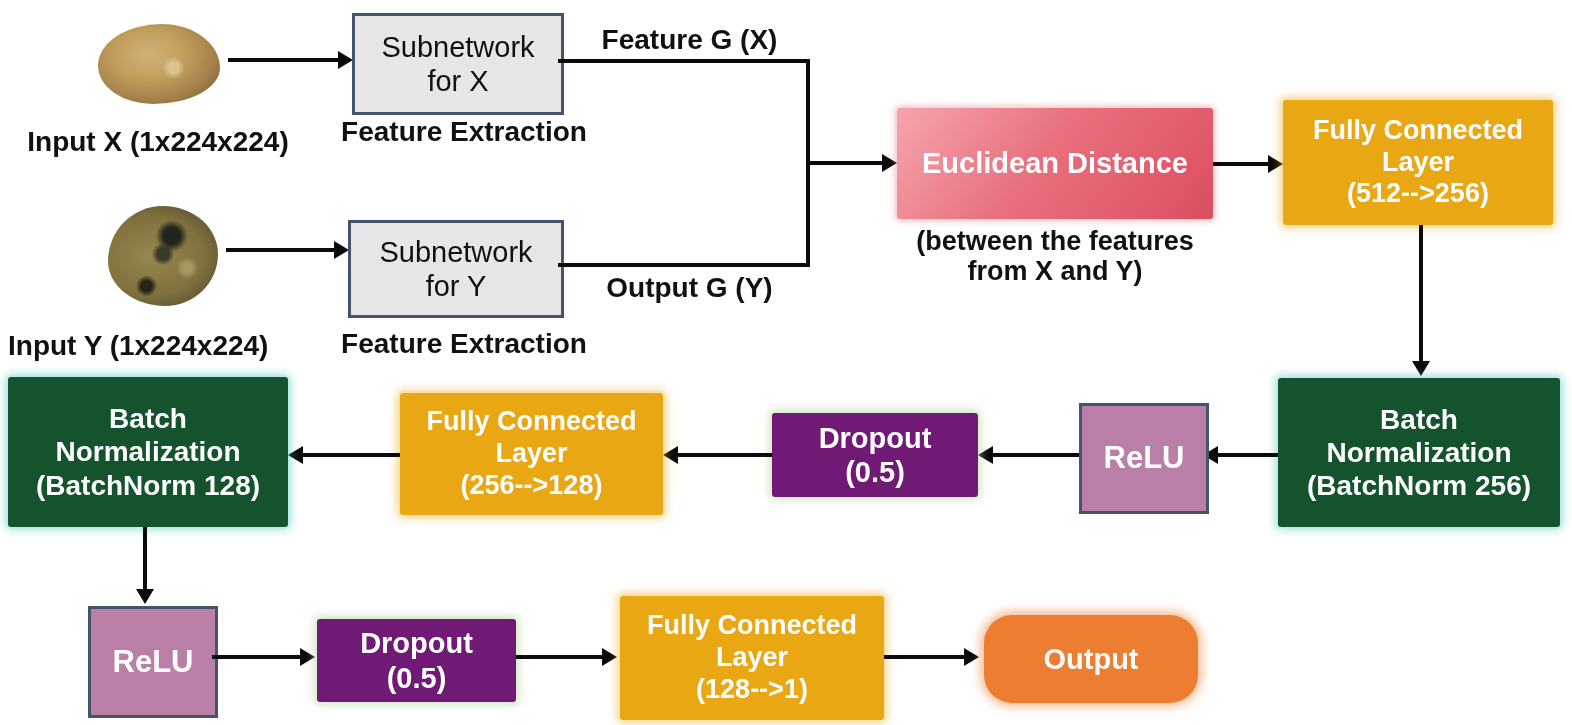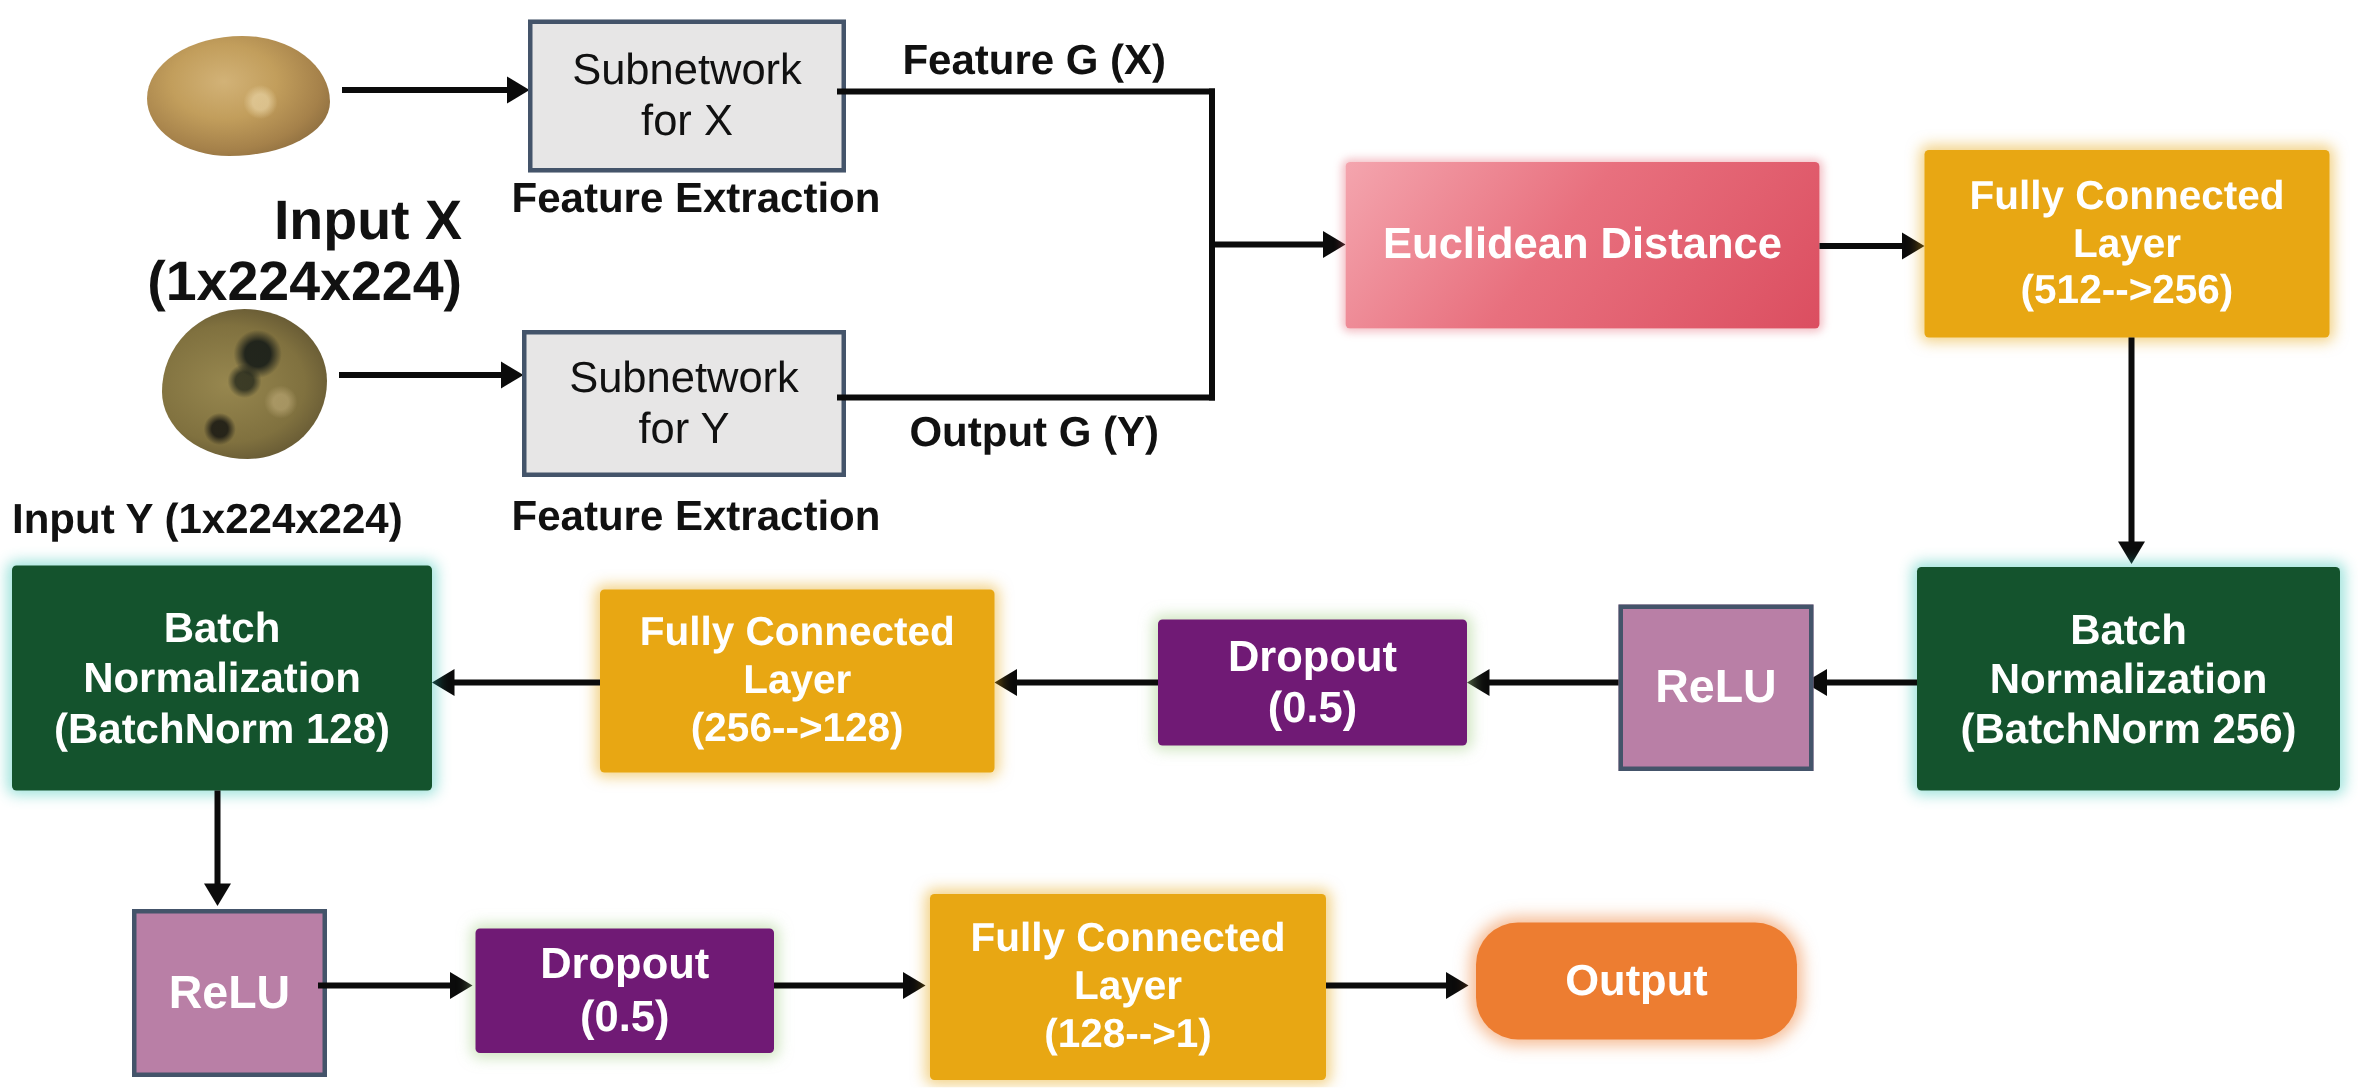--- a/index.html
+++ b/index.html
@@ -53,40 +53,42 @@
 </head>
 <body>
 
 <div id="canvas">
 
   <div class="seed" id="seed-x"></div>
   <div class="hline" style="left:228px;top:58px;width:110px;"></div>
   <div class="ah-r" style="left:338px;top:51px;"></div>
   <div class="box subnet" style="left:352px;top:13px;width:206px;height:96px;">Subnetwork
 for X</div>
-  <div class="lbl" style="left:8px;top:126px;width:300px;font-size:37px;text-align:right;">Input X  (1x224x224)</div>
+  <div class="lbl" style="left:8px;top:126px;width:300px;font-size:28px;text-align:center;">Input X  (1x224x224)</div>
   <div class="lbl" style="left:330px;top:116px;width:268px;font-size:28px;">Feature Extraction</div>
   <div class="lbl" style="left:592px;top:24px;width:195px;font-size:28px;">Feature G (X)</div>
 
   <div class="seed" id="seed-y"></div>
   <div class="hline" style="left:226px;top:248px;width:108px;"></div>
   <div class="ah-r" style="left:334px;top:241px;"></div>
   <div class="box subnet" style="left:348px;top:220px;width:210px;height:92px;">Subnetwork
 for Y</div>
   <div class="lbl" style="left:8px;top:330px;width:300px;font-size:28px;text-align:left;">Input Y  (1x224x224)</div>
   <div class="lbl" style="left:330px;top:328px;width:268px;font-size:28px;">Feature Extraction</div>
   <div class="lbl" style="left:592px;top:272px;width:195px;font-size:28px;">Output G (Y)</div>
 
   <div class="hline" style="left:558px;top:59px;width:252px;"></div>
   <div class="hline" style="left:558px;top:263px;width:252px;"></div>
   <div class="vline" style="left:806px;top:59px;height:208px;"></div>
   <div class="hline" style="left:810px;top:161px;width:74px;"></div>
   <div class="ah-r" style="left:882px;top:154px;"></div>
 
   <div class="box euclid" style="left:897px;top:108px;width:316px;height:111px;font-size:29px;">Euclidean Distance</div>
+  <div class="lbl" style="left:887px;top:226px;width:336px;font-size:27px;">(between the features
+from X and Y)</div>
 
   <div class="hline" style="left:1213px;top:162px;width:56px;"></div>
   <div class="ah-r" style="left:1268px;top:155px;"></div>
   <div class="box amber" style="left:1283px;top:100px;width:270px;height:125px;font-size:27px;">Fully Connected
 Layer
 (512--&gt;256)</div>
 
   <div class="vline" style="left:1419px;top:225px;height:137px;"></div>
   <div class="ah-d" style="left:1412px;top:361px;"></div>
   <div class="box teal" style="left:1278px;top:378px;width:282px;height:149px;font-size:28px;">Batch
@@ -124,15 +126,15 @@
 (0.5)</div>
 
   <div class="hline" style="left:516px;top:655px;width:87px;"></div>
   <div class="ah-r" style="left:602px;top:648px;"></div>
   <div class="box amber" style="left:620px;top:596px;width:264px;height:124px;font-size:27px;">Fully Connected
 Layer
 (128--&gt;1)</div>
 
   <div class="hline" style="left:884px;top:655px;width:81px;"></div>
   <div class="ah-r" style="left:964px;top:648px;"></div>
-  <div class="box pill" style="left:984px;top:615px;width:214px;height:78px;font-size:29px;border-radius:28px;">Output</div>
+  <div class="box pill" style="left:984px;top:615px;width:214px;height:88px;font-size:29px;border-radius:28px;">Output</div>
 
 </div>
 
 </body></html>

